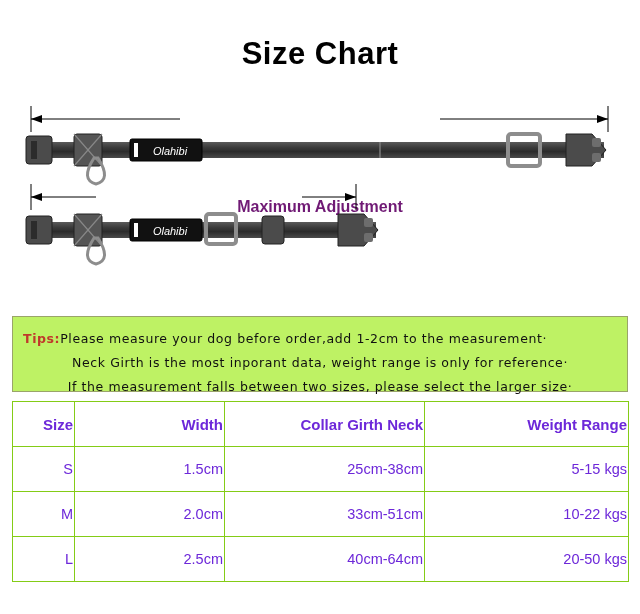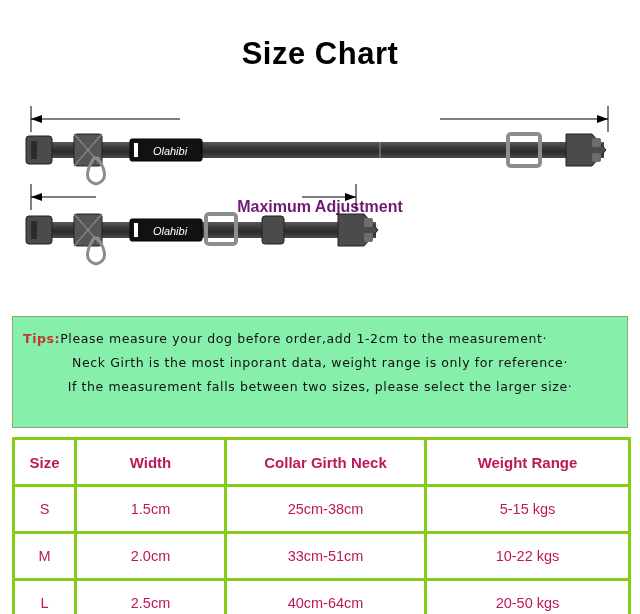--- a/index.html
+++ b/index.html
@@ -54,24 +54,24 @@
   svg.diagram-svg {
     position: absolute;
     left: 0;
     top: 0;
   }
 
   
   .tips {
     margin: 0 12px;
     border: 1px solid #9aa46a;
-    background: #86efac;
+    background: #bef264;
     box-sizing: border-box;
     padding: 10px 10px 19px 10px;
-    height: 112px;
+    height: 76px;
   }
   .tips-line {
     font-family: "DejaVu Sans", sans-serif;
     font-size: 12.5px;
     letter-spacing: 0.6px;
     line-height: 24px;
     text-align: center;
     color: #111;
     white-space: nowrap;
   }
@@ -83,25 +83,25 @@
 
   
   table.size-table {
     border-collapse: collapse;
     width: 616px;
     margin: 9px 12px 0 12px;
     table-layout: fixed;
   }
   table.size-table th,
   table.size-table td {
-    border: 3px solid #84cc16;
+    border: 1px solid #84cc16;
     height: 42px;
-    text-align: center;
+    text-align: right;
     font-size: 14.5px;
-    color: #be185d;
+    color: #6d28d9;
     font-weight: normal;
   }
   table.size-table th {
     font-weight: bold;
     font-size: 15px;
   }
   col.c1 { width: 62px; }
   col.c2 { width: 150px; }
   col.c3 { width: 200px; }
   col.c4 { width: 204px; }

